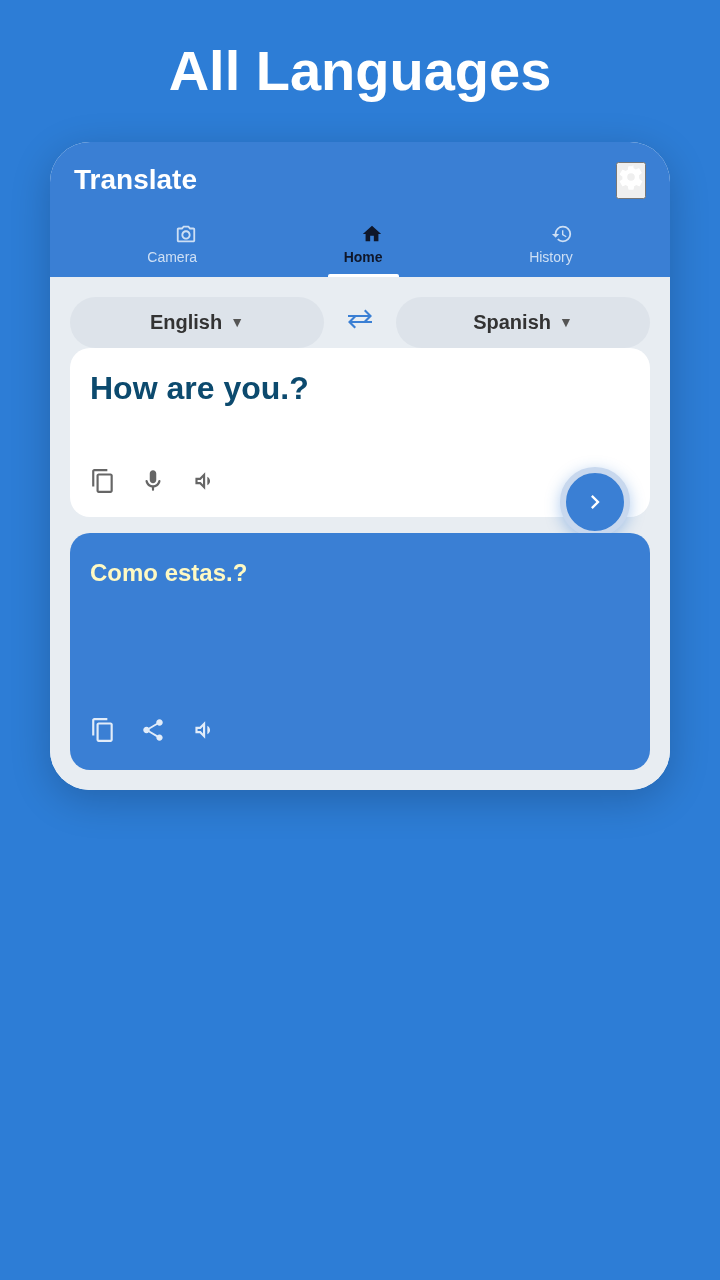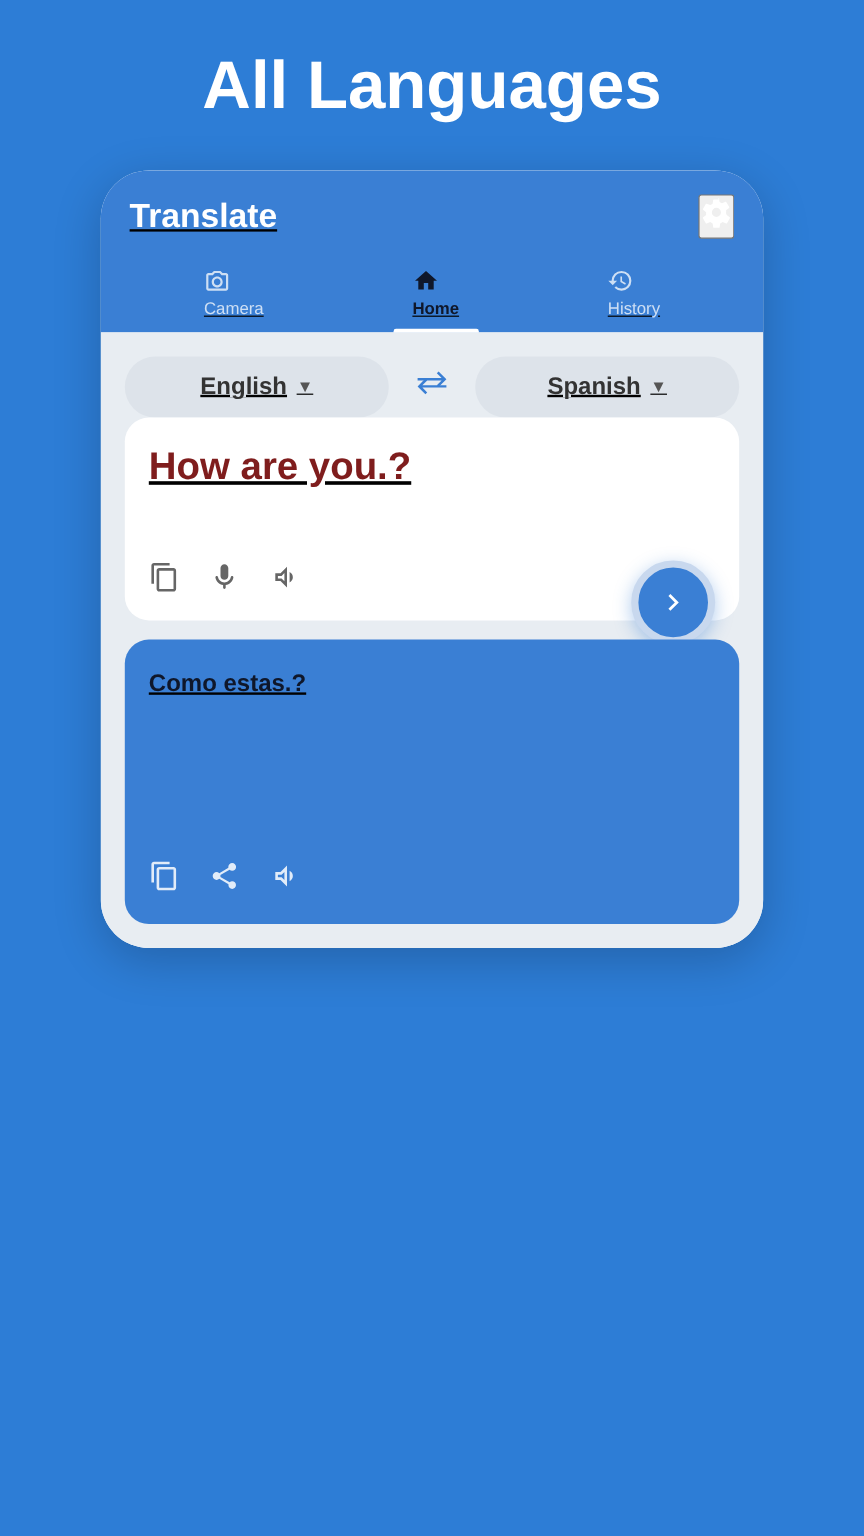--- a/index.html
+++ b/index.html
@@ -21,25 +21,24 @@
       font-weight: 900;
       text-align: center;
       margin-top: 40px;
       line-height: 1.1;
       padding: 0 40px;
     }
 
     .phone-container {
       background: white;
       border-radius: 40px;
-      width: 552px;
+      width: 620px;
       margin-top: 40px;
       overflow: hidden;
       box-shadow: 0 10px 40px rgba(0,0,0,0.2);
-      text-decoration: underline;
     }
 
     .app-header {
       background: #3a7fd4;
       padding: 20px 24px 0 24px;
     }
 
     .header-top {
       display: flex;
       justify-content: space-between;
@@ -60,21 +59,21 @@
 
     .nav-tabs {
       display: flex;
       justify-content: space-around;
       align-items: center;
     }
 
     .nav-tab {
       display: flex;
       flex-direction: column;
-      align-items: flex-start;
+      align-items: flex-end;
       color: rgba(255,255,255,0.75);
       padding: 8px 16px 12px;
       cursor: pointer;
       font-size: 14px;
       position: relative;
       gap: 4px;
     }
 
     .nav-tab.active {
       color: #0f172a;
@@ -140,21 +139,21 @@
     .input-section {
       background: white;
       border-radius: 20px;
       padding: 20px 20px 16px 20px;
       position: relative;
     }
 
     .input-text {
       font-size: 32px;
       font-weight: 700;
-      color: #7f1d1d;
+      color: #0c4a6e;
       min-height: 80px;
       line-height: 1.3;
     }
 
     .input-actions {
       display: flex;
       align-items: center;
       margin-top: 20px;
       gap: 24px;
     }
@@ -188,23 +187,23 @@
 
     .output-section {
       background: #3a7fd4;
       border-radius: 20px;
       padding: 24px 20px 20px 20px;
       margin-top: 16px;
       position: relative;
     }
 
     .output-text {
-      font-size: 20px;
+      font-size: 24px;
       font-weight: 700;
-      color: #0f172a;
+      color: #fef9c3;
       min-height: 100px;
       line-height: 1.3;
     }
 
     .output-actions {
       display: flex;
       align-items: center;
       margin-top: 60px;
       gap: 24px;
     }

